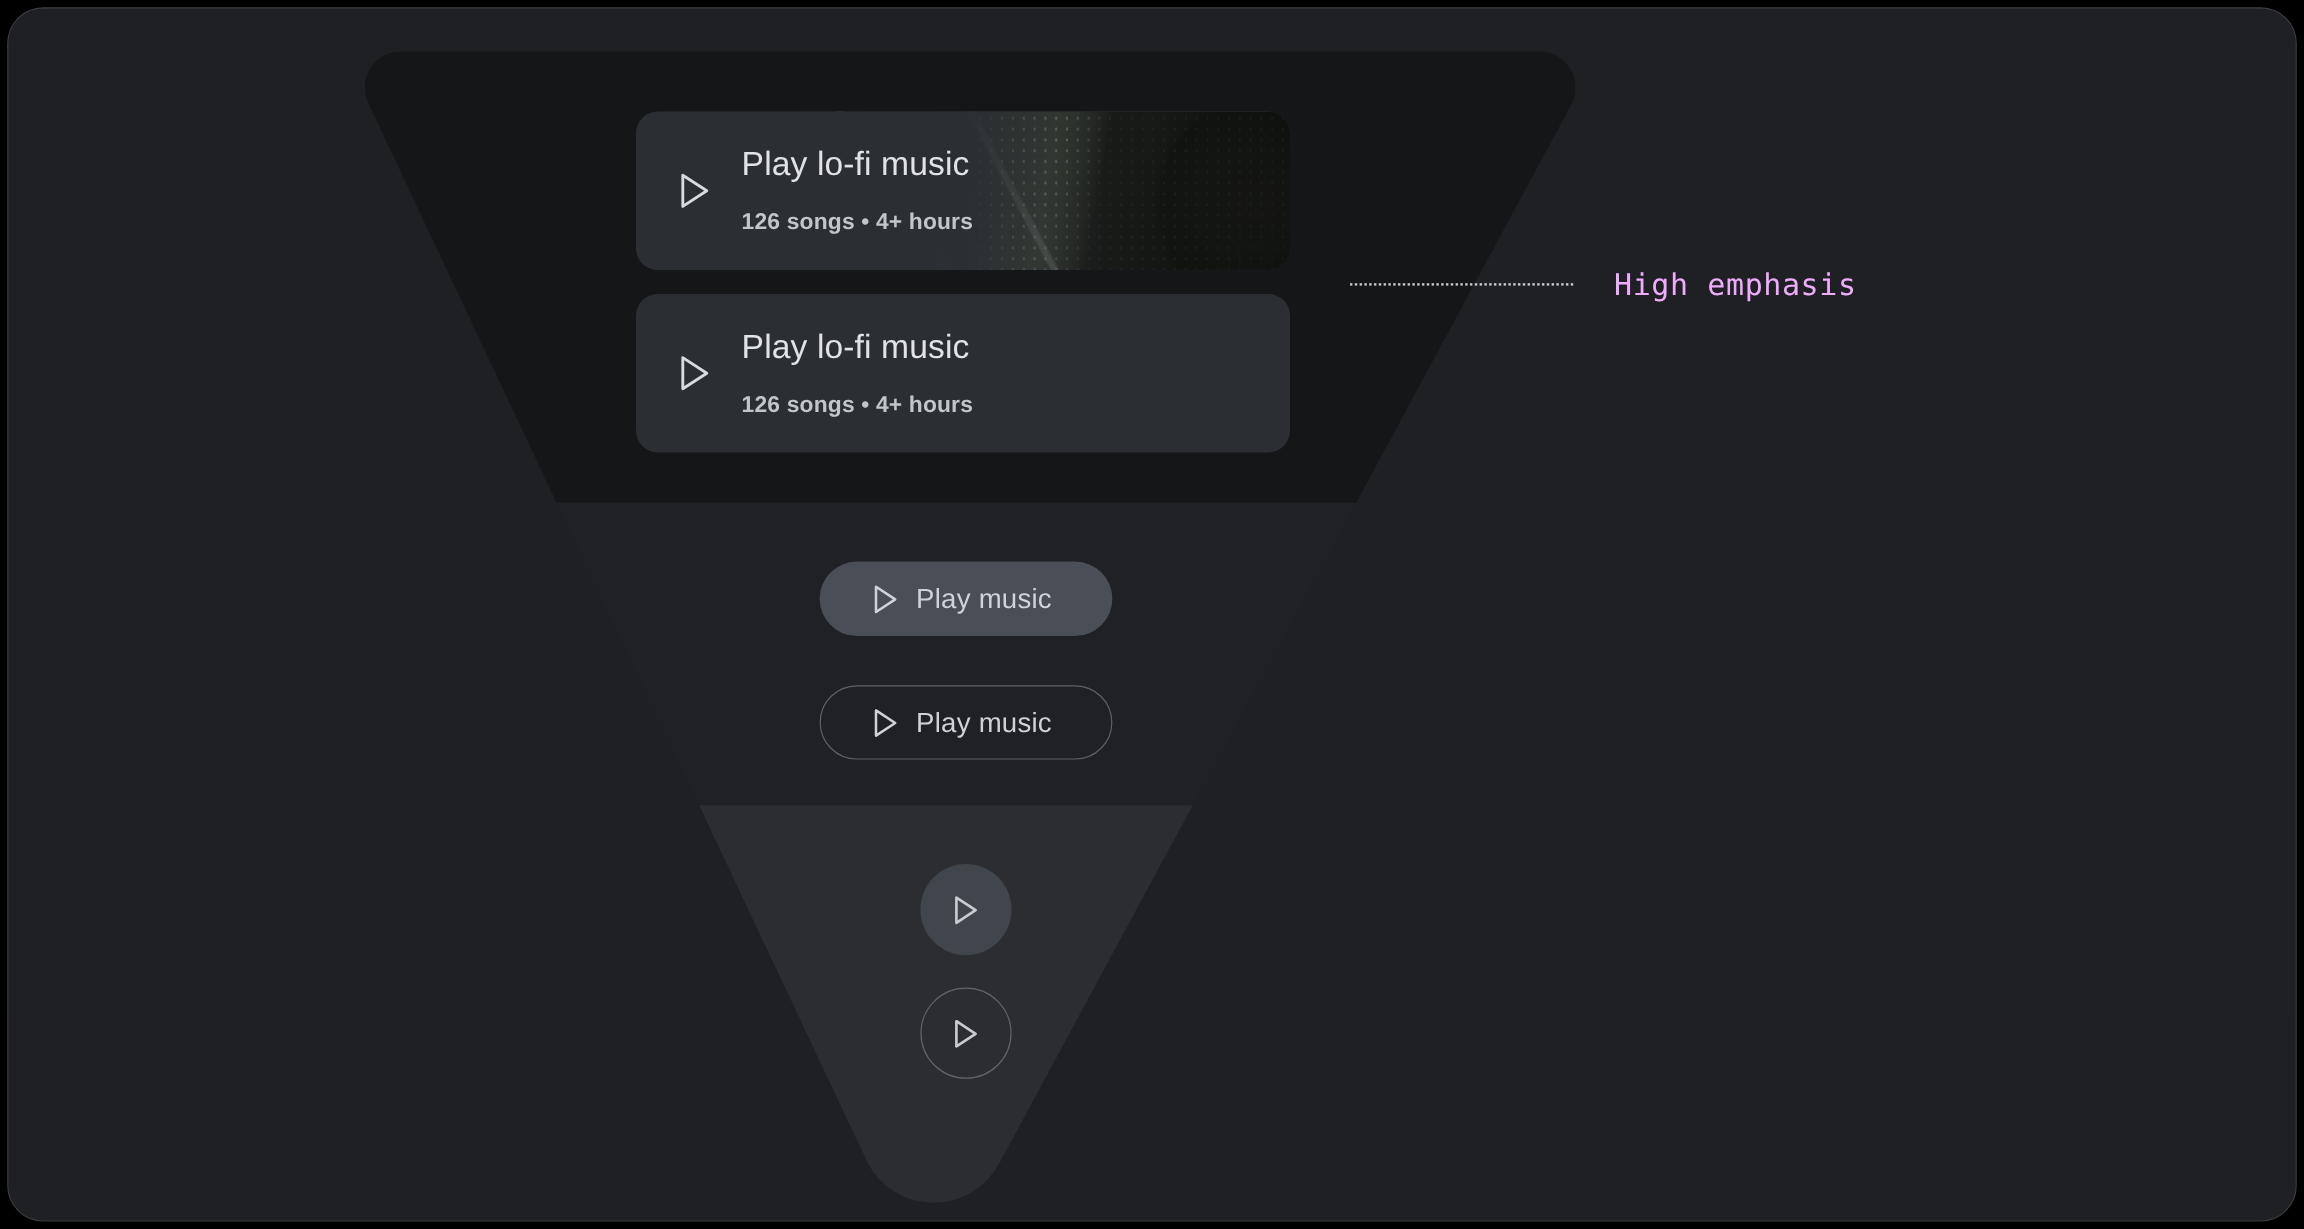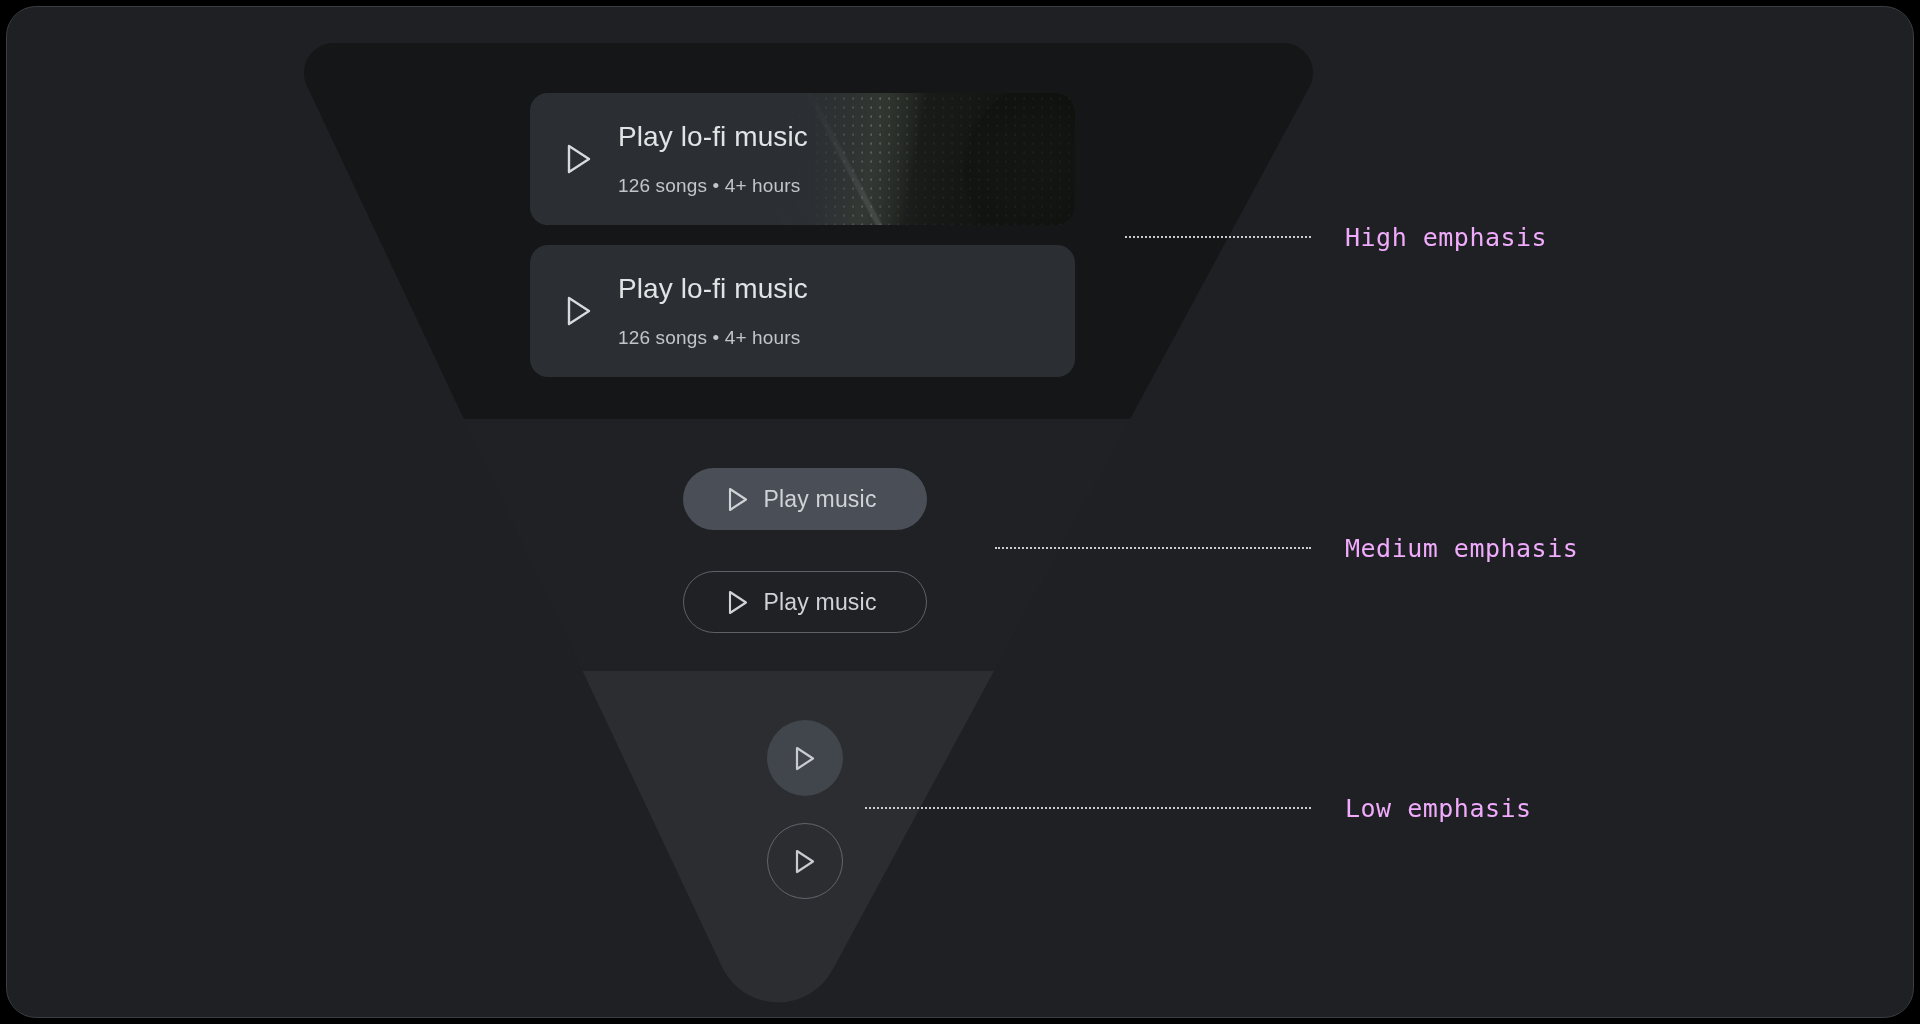--- a/index.html
+++ b/index.html
@@ -120,21 +120,21 @@
   .card-title {
     font-size: 28px;
     font-weight: 400;
     color: #e1e3e5;
     letter-spacing: 0.1px;
     line-height: 1.15;
   }
 
   .card-sub {
     font-size: 19px;
-    font-weight: 400;
+    font-weight: 700;
     color: #c2c6c9;
     letter-spacing: 0.15px;
     line-height: 1.2;
     margin-top: 18px;
   }
 
   
   .play-glyph { display: block; flex: none; }
   .play-glyph polygon { fill: none; stroke-linejoin: round; }
 
@@ -301,25 +301,17 @@
         <svg class="play-glyph" width="24" height="27" viewBox="0 0 24 27" aria-hidden="true">
           <polygon points="4,3 20,13.5 4,24" stroke="#c8ccd0" stroke-width="2.2"></polygon>
         </svg>
       </div>
 
       <div class="annotation" id="ann-high">
         <div class="leader"></div>
         <span class="annotation-label">High emphasis</span>
       </div>
 
-      <div class="annotation" id="ann-medium">
-        <div class="leader"></div>
-        <span class="annotation-label">Medium emphasis</span>
-      </div>
-
-      <div class="annotation" id="ann-low">
-        <div class="leader"></div>
-        <span class="annotation-label">Low emphasis</span>
-      </div>
+
 
     </div>
   </div>
 </div>
 
 </body></html>

